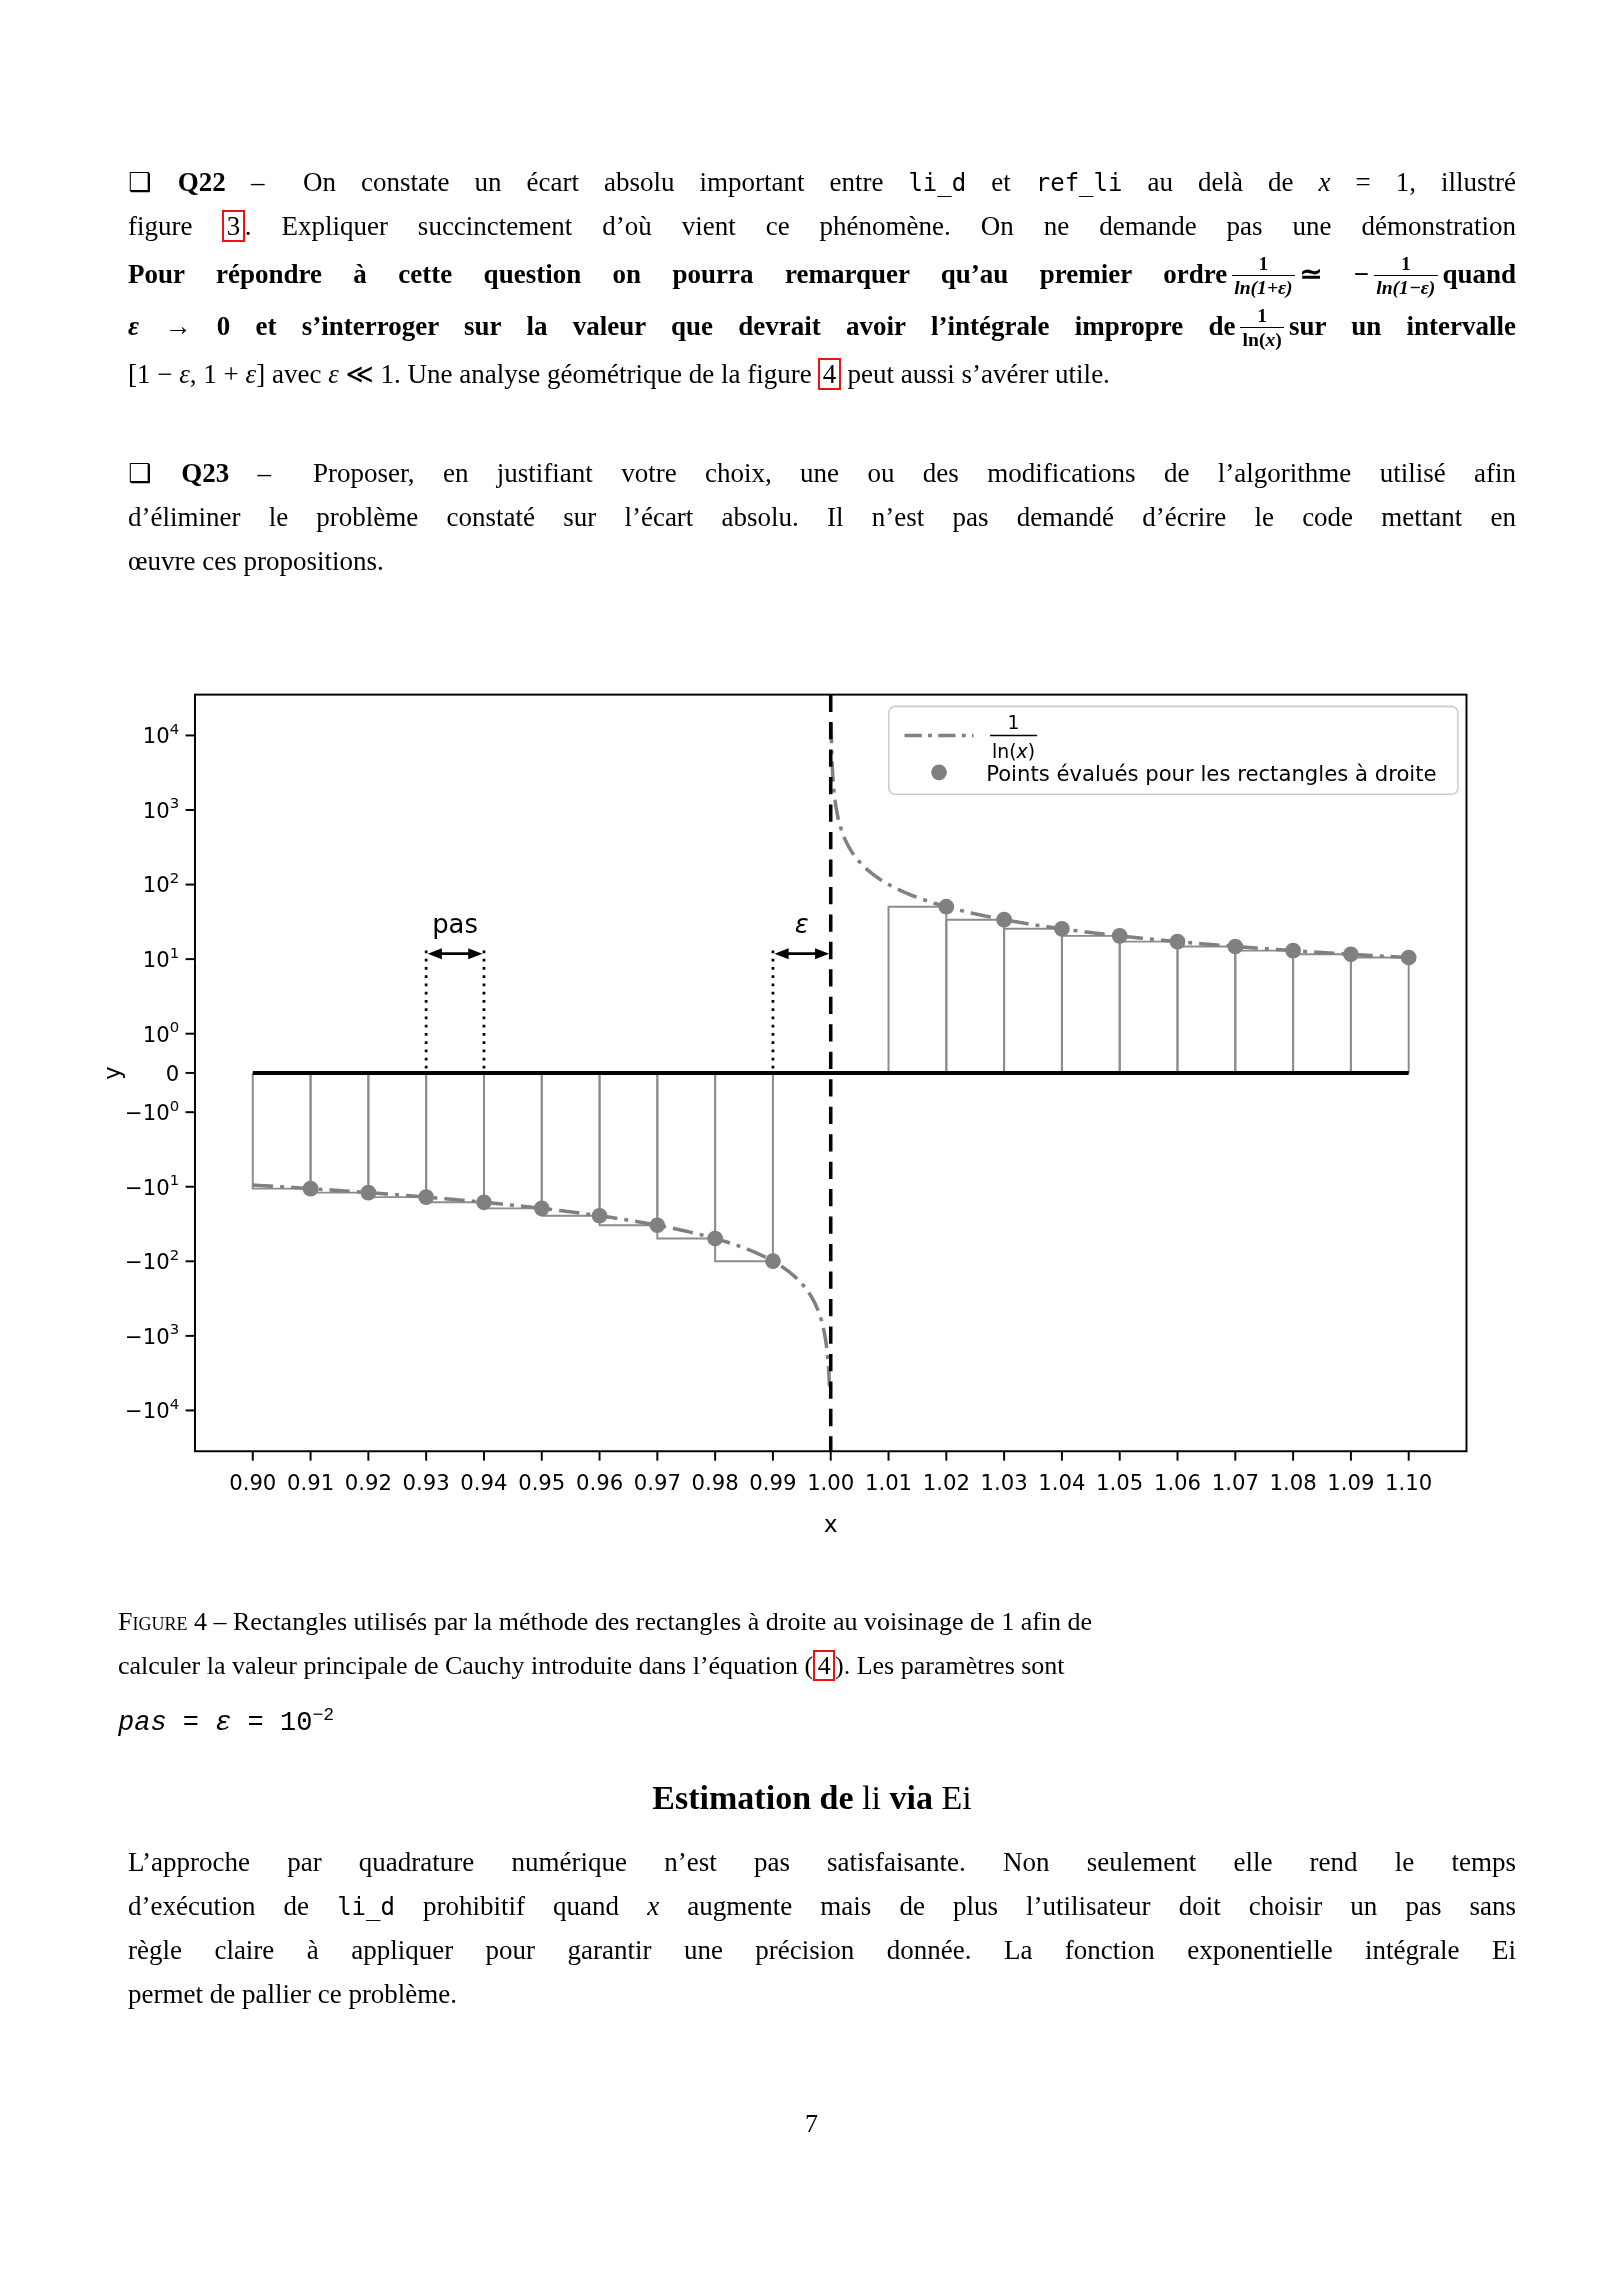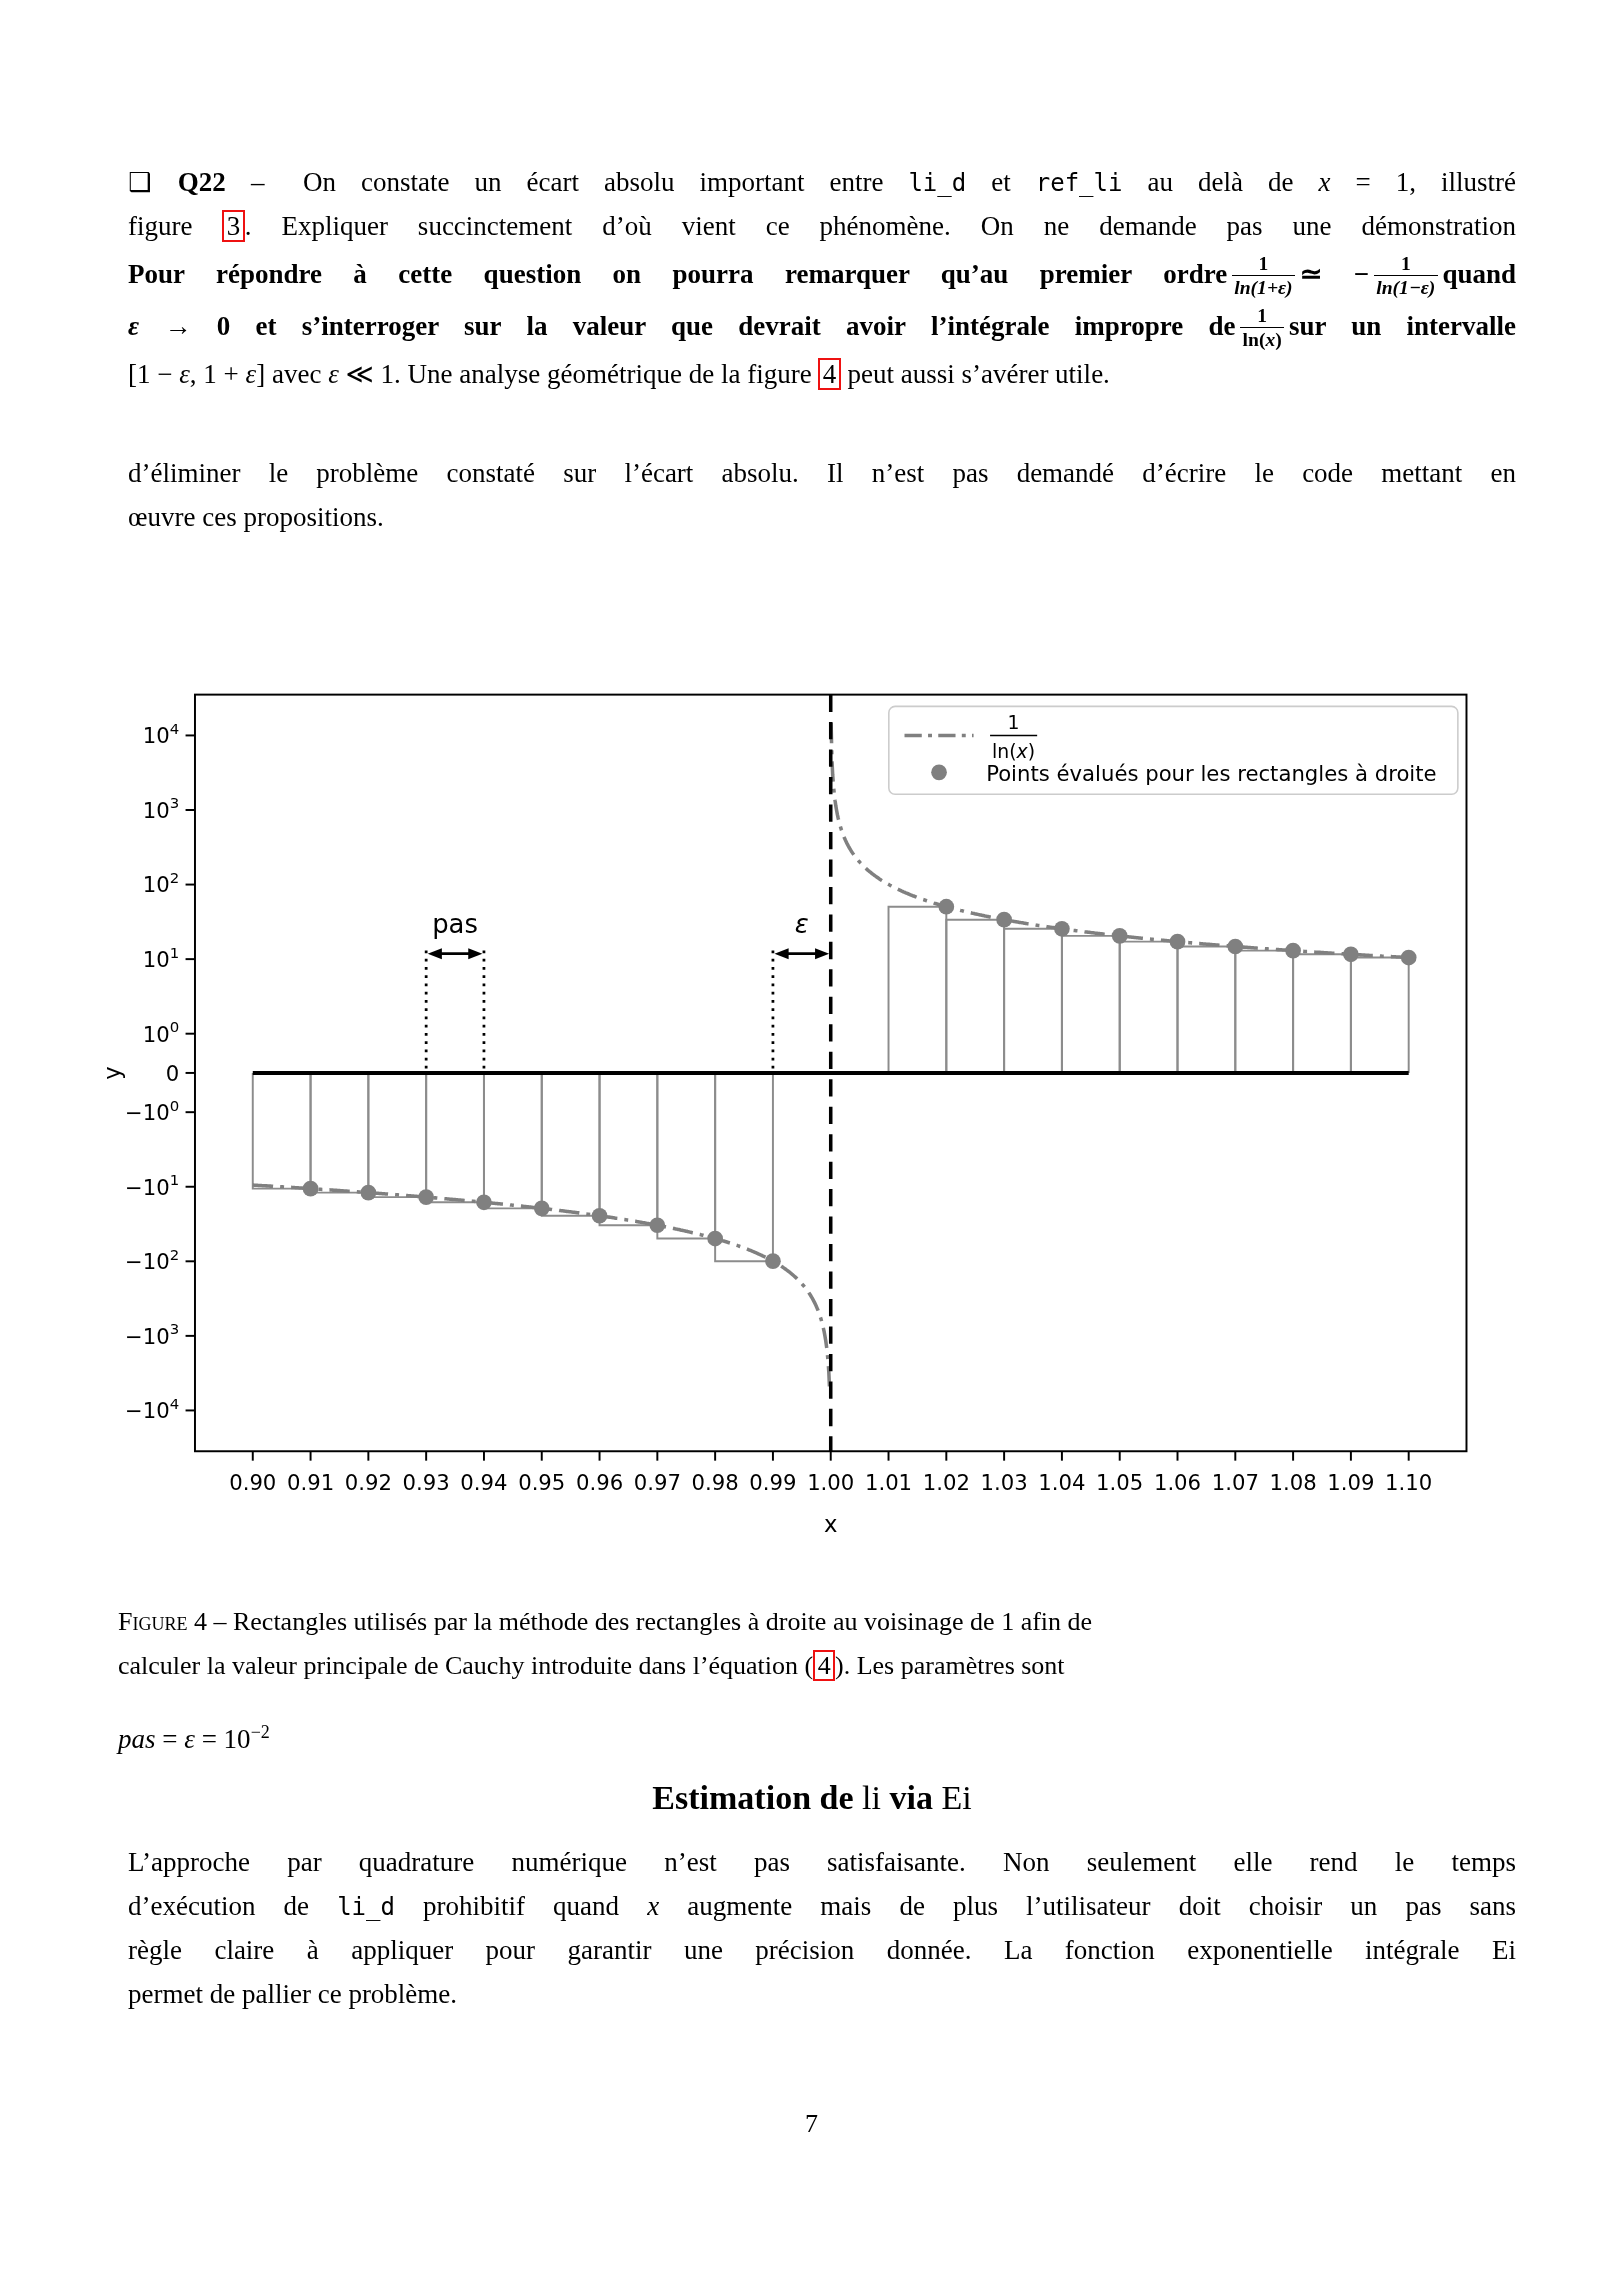--- a/index.html
+++ b/index.html
@@ -25,21 +25,21 @@
   .ref{display:inline-block;border:2.4px solid #ee1111;padding:0 2.4px;line-height:1.05;}
   .frac{
     display:inline-flex;flex-direction:column;align-items:center;
     vertical-align:middle;font-size:19.6px;line-height:1.18;margin:0 4.7px;
     position:relative;top:-1.6px;
   }
   .frac .fden{border-top:1.7px solid #000;padding:0 2.4px;}
   .frac .fnum{padding:0 1.6px;}
   .heading{position:absolute;left:118px;top:1776px;width:1388px;font-size:34px;height:44px;line-height:44px;text-align:center;}
   .caption{position:absolute;left:118px;top:1600px;width:1388px;font-size:26px;}
-  .caption .formula{margin-top:27px;height:49px;line-height:49px;font-size:27px;}
+  .caption .formula{margin-top:11px;height:49px;line-height:49px;font-size:27px;font-family:Liberation Mono, monospace;}
   .pagenum{position:absolute;left:0;top:2109px;width:1623px;text-align:center;font-size:26px;}
   
   #chart-svg{position:absolute;left:0;top:0;}
   #chart-svg text{font-family:"DejaVu Sans",sans-serif;fill:#000;}
 </style>
 </head>
 <body>
 
 <div class="page">
 
@@ -203,20 +203,21 @@
           <span class="fden"><span class="it">ln(1−ε)</span></span>
         </span><span>quand</span></div>
     <div class="line jline tall"><span class="it">ε</span><span> → 0 et s’interroger sur la valeur que devrait avoir l’intégrale impropre de</span><span class="frac">
           <span class="fnum"><span>1</span></span>
           <span class="fden"><span>ln(</span><span class="it">x</span><span>)</span></span>
         </span><span>sur un intervalle</span></div>
     <div class="line jlast"><span>[1 − </span><span class="it">ε</span><span>, 1 + </span><span class="it">ε</span><span>] avec </span><span class="it">ε</span><span> ≪ 1. Une analyse géométrique de la figure </span><span class="ref">4</span><span> peut aussi s’avérer utile.</span></div>
   </section>
 
   <section class="para" style="top:451px">
+    <div class="line jline"><span class="bullet">❑ </span><span class="bd">Q23</span><span> –  Proposer, en justifiant votre choix, une ou des modifications de l’algorithme utilisé afin</span></div>
     <div class="line jline"><span>d’éliminer le problème constaté sur l’écart absolu. Il n’est pas demandé d’écrire le code mettant en</span></div>
     <div class="line jlast"><span>œuvre ces propositions.</span></div>
   </section>
 
   <div class="caption">
     <div class="line cline"><span class="sc">Figure</span><span> 4 – Rectangles utilisés par la méthode des rectangles à droite au voisinage de 1 afin de</span></div>
     <div class="line cline"><span>calculer la valeur principale de Cauchy introduite dans l’équation (</span><span class="ref">4</span><span>). Les paramètres sont</span></div>
     <div class="line cline formula"><span class="it">pas</span><span> = </span><span class="it">ε</span><span> = 10</span><span class="sup">−2</span></div>
   </div>
 

